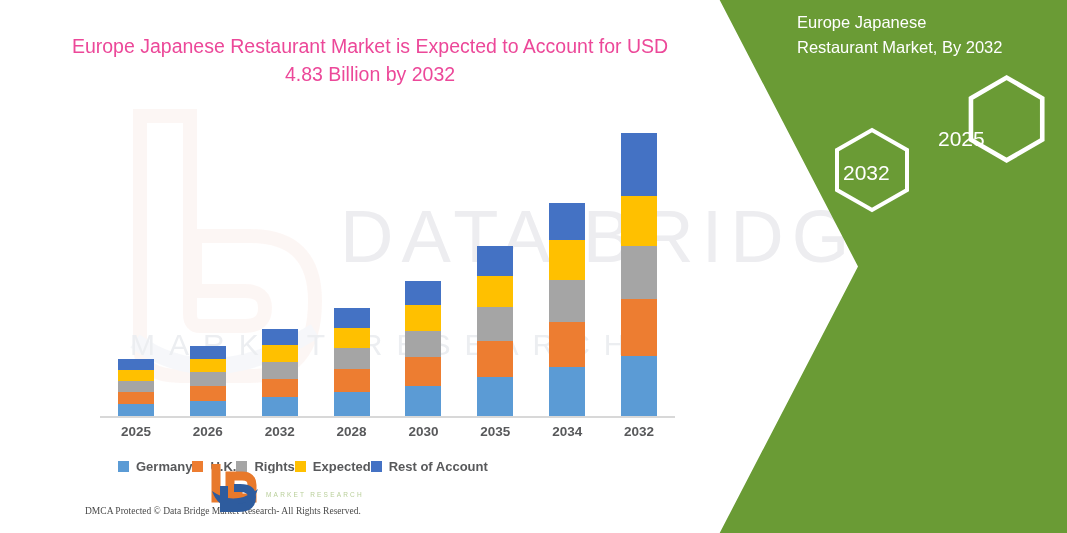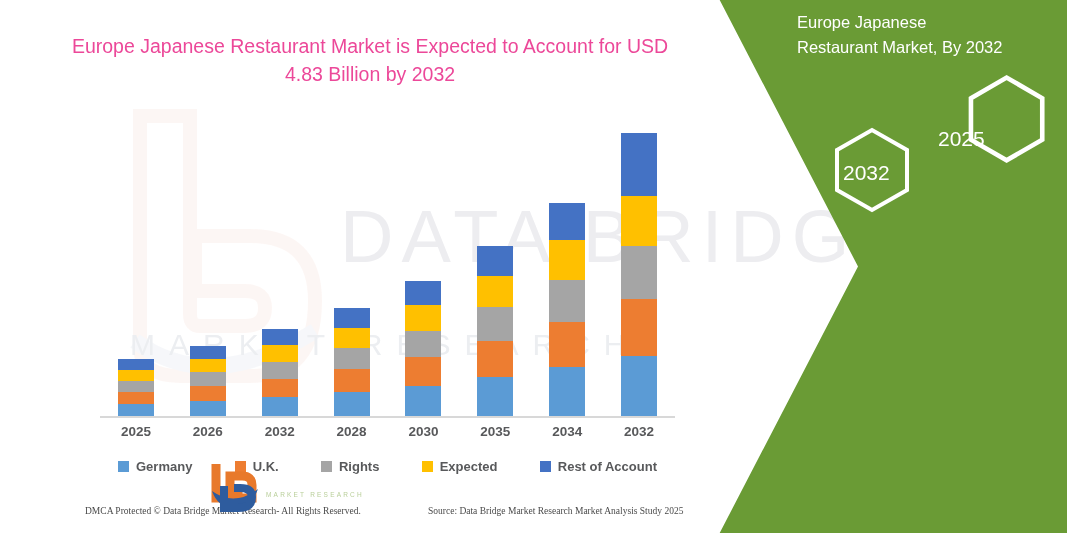--- a/index.html
+++ b/index.html
@@ -55,21 +55,21 @@
     position:absolute; left:100px; top:424px; width:575px; height:22px;
     display:flex; justify-content:space-around;
   }
   .xlabel{
     width:71px; text-align:center; font-size:13.5px; font-weight:bold;
     color:#58595b;
   }
 
   .legend{
     position:absolute; left:100px; top:455px; width:575px; height:22px;
-    display:flex; align-items:center; justify-content:space-between;
+    display:flex; align-items:center; 
     padding:0 18px;
   }
   .leg-item{ display:flex; align-items:center; gap:7px; }
   .leg-swatch{ width:11px; height:11px; display:block; }
   .leg-label{ font-size:13px; font-weight:bold; color:#58595b; white-space:nowrap; }
 
   .footer{
     position:absolute; left:0; top:506px; width:700px; height:20px;
   }
   .foot-left{
@@ -223,21 +223,20 @@
           <span class="leg-label">Expected</span>
         </div>
         <div class="leg-item">
           <span class="leg-swatch" style="background: rgb(68, 114, 196);"></span>
           <span class="leg-label">Rest of Account</span>
         </div>
       </div>
 
     <div class="footer">
       <div class="foot-left">DMCA Protected © Data Bridge Market Research-  All Rights Reserved.</div>
-      <div class="foot-right">Source: Data Bridge Market Research  Market Analysis Study 2025</div>
     </div>
   </div>
 
   <div class="green-panel"></div>
 
   <div class="gp-title">Europe Japanese Restaurant Market, By 2032</div>
 
   <svg class="hexes" viewBox="0 0 380 533">
 
     <polygon points="247,95 278,77 309,95 309,131 278,149 247,131" fill="none" stroke="#ffffff" stroke-width="4" transform="translate(-30,35) scale(1.15) translate(26,-40)"></polygon>

